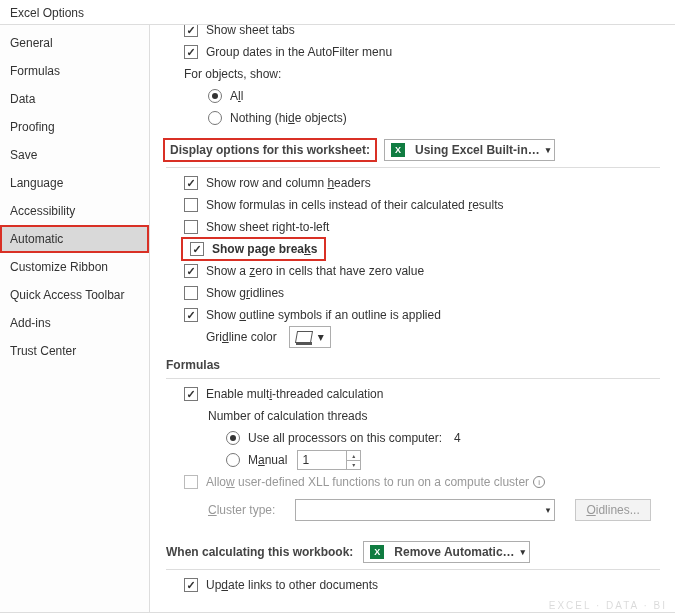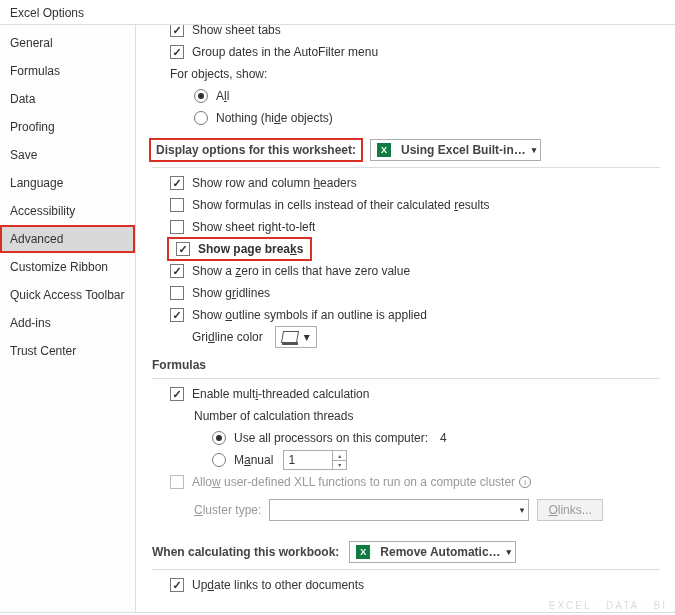--- a/index.html
+++ b/index.html
@@ -9,21 +9,21 @@
     color: #333;
     background: #ffffff;
     width: 675px;
     height: 615px;
     overflow: hidden;
     position: relative;
   }
   .title-bar { padding: 6px 10px 4px; font-size: 12px; color:#333; }
   .main { display: flex; height: calc(100% - 26px); border-top:1px solid #ddd; border-bottom:1px solid #ddd; }
   .sidebar {
-    width: 136px;
+    width: 150px;
     flex-shrink: 0;
     background: #fdfdfd;
     border-right: 1px solid #ddd;
     padding-top: 4px;
   }
   .sidebar-item {
     padding: 7px 10px;
     color: #333;
     cursor: pointer;
   }
@@ -84,21 +84,21 @@
 <div class="main">
 
   <div class="sidebar">
     <div class="sidebar-item">General</div>
     <div class="sidebar-item">Formulas</div>
     <div class="sidebar-item">Data</div>
     <div class="sidebar-item">Proofing</div>
     <div class="sidebar-item">Save</div>
     <div class="sidebar-item">Language</div>
     <div class="sidebar-item">Accessibility</div>
-    <div class="sidebar-item selected hl-red" style="outline-offset:-2px;">Advanced</div>
+    <div class="sidebar-item selected hl-red" style="outline-offset:-2px;">Automatic</div>
     <div class="sidebar-item">Customize Ribbon</div>
     <div class="sidebar-item">Quick Access Toolbar</div>
     <div class="sidebar-item">Add-ins</div>
     <div class="sidebar-item">Trust Center</div>
   </div>
 
   <div class="content">
 
     <div class="row" style="margin-top:-6px;">
       <span class="chk checked"></span>
@@ -191,27 +191,27 @@
       <span class="spinner">
           <div>▴</div>
           <div>▾</div>
         </span>
     </div>
     <div class="row">
       <span class="chk disabled"></span>
       <span class="disabled-text"><span>Allo</span><span class="ul">w</span><span> user-defined XLL functions to run on a compute cluster</span></span>
       <span class="info-icon">i</span>
     </div>
-    <div class="row extra-indent" style="gap:8px; margin-top:6px;">
+    <div class="row extra-indent" style="gap:20px; margin-top:6px;">
       <span class="disabled-text"><span></span><span class="ul">C</span><span>luster type:</span></span>
       <span class="dropdown" style="width:260px; color:#999;">
         <span style="flex:1;"></span>
           <span class="caret">▾</span>
       </span>
-      <span class="btn-dis"><span></span><span class="ul">O</span><span>links...</span></span>
+      <span class="btn-dis"><span></span><span class="ul">O</span><span>idlines...</span></span>
     </div>
 
     <div class="section-header" style="margin-top:10px;">
       <span>When calculating this workbook:</span>
       <span class="dropdown">
         <span class="xl-icon">X</span>
         <span>Remove Automatic…</span>
         <span class="caret">▾</span>
       </span>
     </div>

